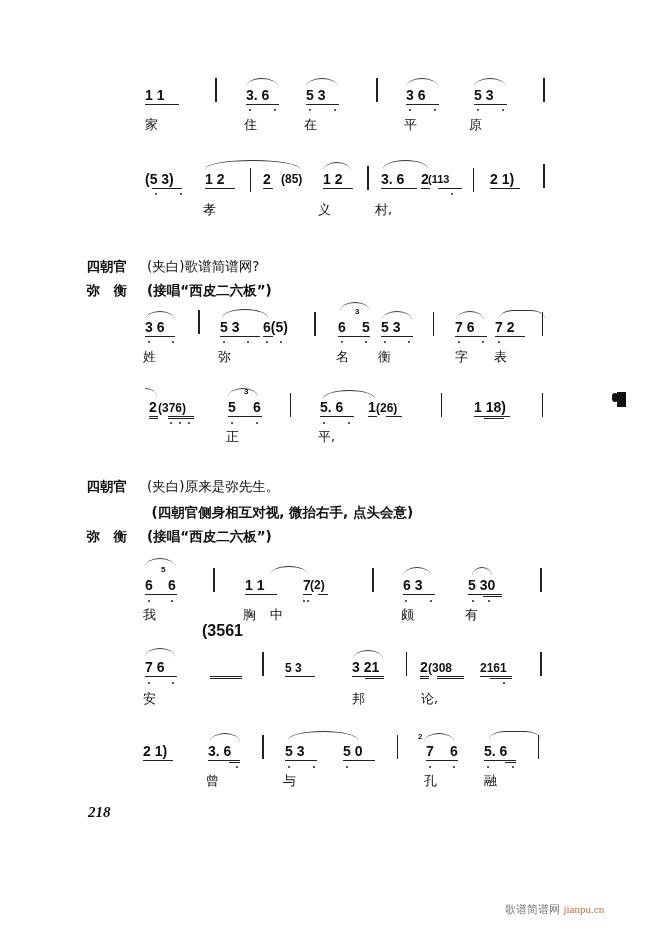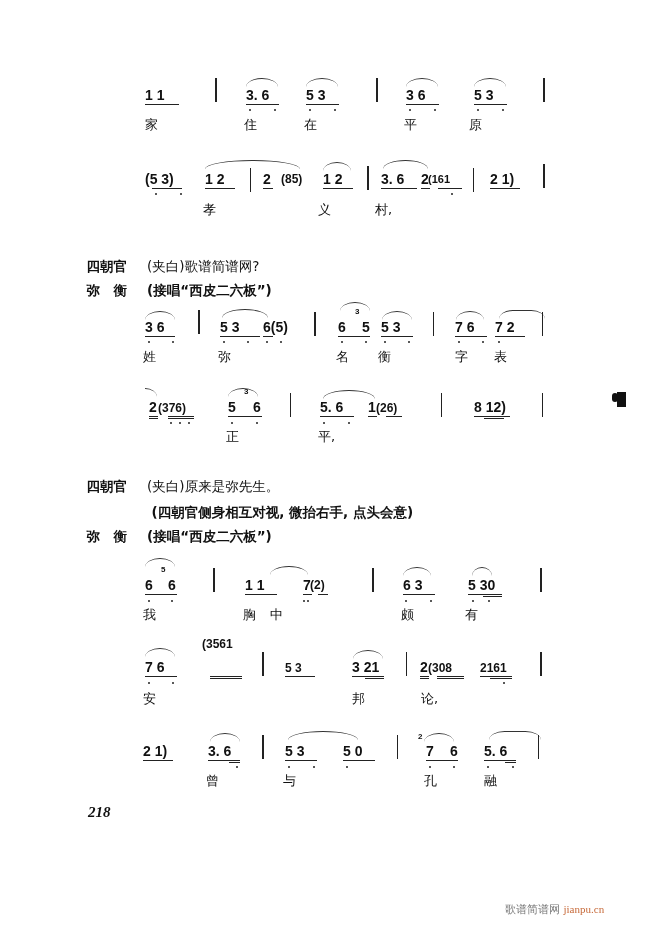--- a/index.html
+++ b/index.html
@@ -70,21 +70,21 @@
   <span class="note" style="left:281px;top:172px;font-size:12px;">(85)</span>
   <div class="slur" style="left:323px;top:162px;width:28px;"></div>
   <span class="note" style="left:323px;top:172px;">1 2</span>
   <div class="uline" style="left:323px;top:188px;width:30px;"></div>
   <div class="bar" style="left:367px;top:166px;"></div>
   <div class="slur" style="left:383px;top:160px;width:45px;"></div>
   <span class="note" style="left:381px;top:172px;">3. 6</span>
   <div class="uline" style="left:381px;top:188px;width:36px;"></div>
   <span class="note" style="left:421px;top:172px;">2</span>
   <div class="uline" style="left:421px;top:188px;width:9px;"></div>
-  <span class="note" style="left:428px;top:172px;font-size:11px;">(161</span>
+  <span class="note" style="left:428px;top:172px;font-size:11px;">(113</span>
   <div class="uline" style="left:438px;top:188px;width:24px;"></div>
   <div class="dot" style="left:451px;top:193px;"></div>
   <div class="bar thin" style="left:473px;top:168px;"></div>
   <span class="note" style="left:490px;top:172px;">2 1)</span>
   <div class="uline" style="left:490px;top:188px;width:30px;"></div>
   <div class="bar" style="left:543px;top:164px;"></div>
   <span class="lyric" style="left:203px;top:203px;">孝</span>
   <span class="lyric" style="left:318px;top:203px;">义</span>
   <span class="lyric" style="left:375px;top:203px;">村,</span>
 </div>
@@ -166,21 +166,21 @@
   <div class="slur" style="left:323px;top:390px;width:52px;"></div>
   <span class="note" style="left:320px;top:400px;">5. 6</span>
   <div class="uline" style="left:320px;top:416px;width:34px;"></div>
   <div class="dot" style="left:323px;top:422px;"></div>
   <div class="dot" style="left:348px;top:422px;"></div>
   <span class="note" style="left:368px;top:400px;">1</span>
   <div class="uline" style="left:368px;top:416px;width:9px;"></div>
   <span class="note" style="left:376px;top:401px;font-size:12px;">(26)</span>
   <div class="uline" style="left:386px;top:416px;width:16px;"></div>
   <div class="bar thin" style="left:441px;top:393px;"></div>
-  <span class="note" style="left:474px;top:400px;">8 12)</span>
+  <span class="note" style="left:474px;top:400px;">1 18)</span>
   <div class="uline" style="left:474px;top:416px;width:36px;"></div>
   <div class="uline" style="left:484px;top:418px;width:20px;"></div>
   <div class="bar thin" style="left:542px;top:393px;"></div>
   <span class="lyric" style="left:226px;top:430px;">正</span>
   <span class="lyric" style="left:318px;top:430px;">平,</span>
 </div>
 
 <div>
   <div class="edge-mark" style="left:612px;top:393px;width:6px;height:9px;border-radius:3px;"></div>
   <div class="edge-mark" style="left:617px;top:392px;width:9px;height:15px;"></div>
@@ -233,21 +233,21 @@
   <span class="lyric" style="left:401px;top:608px;">颇</span>
   <span class="lyric" style="left:465px;top:608px;">有</span>
 </div>
 
 <div>
   <div class="slur" style="left:145px;top:648px;width:30px;"></div>
   <span class="note" style="left:145px;top:660px;">7 6</span>
   <div class="uline" style="left:145px;top:676px;width:32px;"></div>
   <div class="dot" style="left:148px;top:682px;"></div>
   <div class="dot" style="left:172px;top:682px;"></div>
-  <span class="note" style="left:202px;top:637px;font-size:12px;">(3561</span>
+  <span class="note" style="left:202px;top:624px;font-size:16px;">(3561</span>
   <div class="uline" style="left:210px;top:676px;width:32px;"></div>
   <div class="uline" style="left:210px;top:678px;width:32px;"></div>
   <div class="bar" style="left:262px;top:652px;"></div>
   <span class="note" style="left:285px;top:661px;font-size:12px;">5 3</span>
   <div class="uline" style="left:285px;top:676px;width:30px;"></div>
   <div class="slur" style="left:353px;top:650px;width:30px;"></div>
   <span class="note" style="left:352px;top:660px;">3 21</span>
   <div class="uline" style="left:352px;top:676px;width:32px;"></div>
   <div class="uline" style="left:365px;top:678px;width:19px;"></div>
   <div class="bar thin" style="left:406px;top:652px;"></div>

